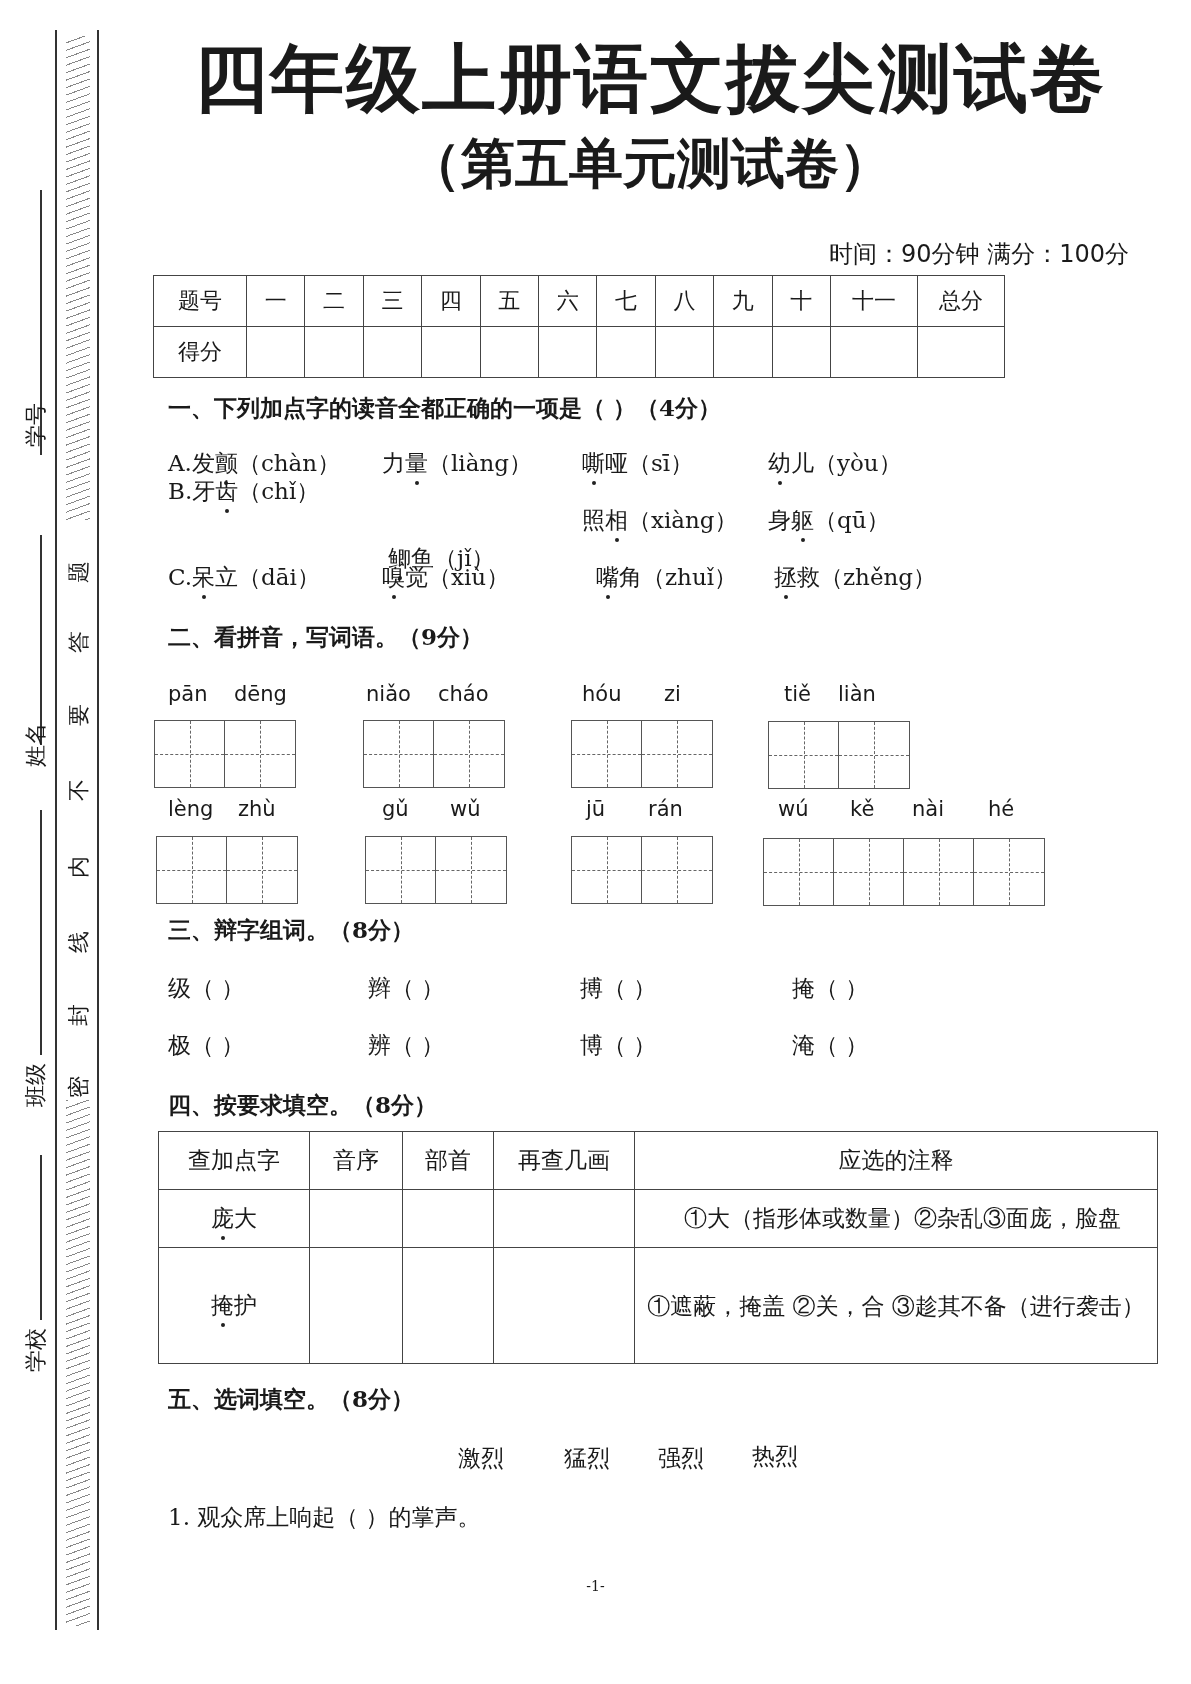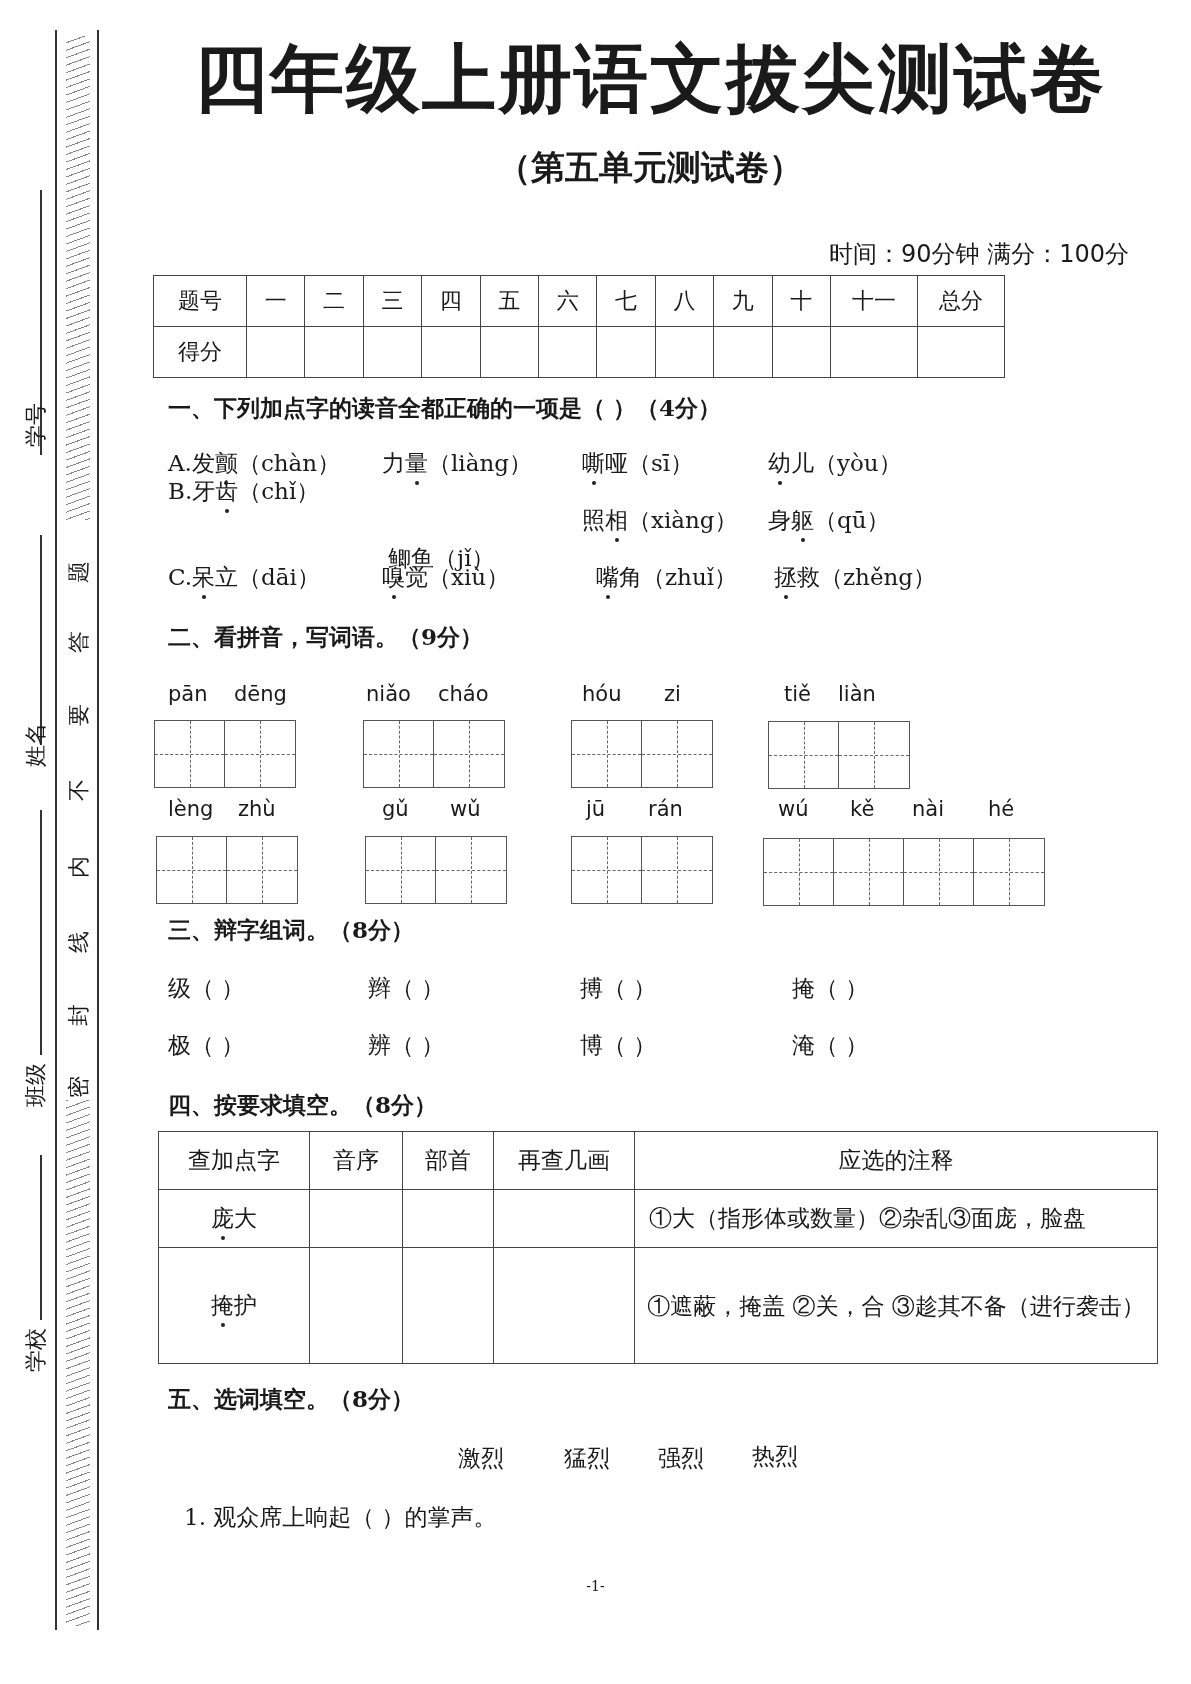--- a/index.html
+++ b/index.html
@@ -7,21 +7,21 @@
   
   .vline{position:absolute;width:2px;background:#333;}
   .hatch{position:absolute;left:66px;width:24px;top:36px;height:1590px;
     background:repeating-linear-gradient(160deg,#fff 0px,#fff 6px,#888 6px,#888 7px);}
   .mask{position:absolute;left:64px;width:28px;background:#fff;}
   .seal-char{position:absolute;left:68px;width:22px;font-size:22px;text-align:center;font-family:"DejaVu Sans",sans-serif;transform:rotate(-90deg);}
   .field-line{position:absolute;left:40px;width:2px;background:#333;}
   .field-label{position:absolute;left:14px;font-size:22px;transform:rotate(-90deg);transform-origin:center;font-family:"DejaVu Sans",sans-serif;white-space:nowrap;}
 
   .title{position:absolute;left:150px;width:1000px;top:30px;text-align:center;font-family:"DejaVu Sans",sans-serif;font-weight:bold;font-size:74px;letter-spacing:2px;}
-  .subtitle{position:absolute;left:150px;width:1000px;top:145px;text-align:center;font-family:"DejaVu Sans",sans-serif;font-weight:bold;font-size:34px;}
+  .subtitle{position:absolute;left:150px;width:1000px;top:128px;text-align:center;font-family:"DejaVu Sans",sans-serif;font-weight:bold;font-size:54px;}
   .meta{position:absolute;right:62px;top:238px;font-family:"DejaVu Sans",sans-serif;font-size:24px;}
 
   table.score{position:absolute;left:153px;top:275px;width:852px;border-collapse:collapse;font-family:"DejaVu Sans",sans-serif;}
   table.score td{border:1.5px solid #444;height:48px;text-align:center;font-size:22px;}
   .sec{position:absolute;left:168px;font-size:23px;font-weight:bold;font-family:"DejaVu Serif",serif;}
   .opt{position:absolute;font-size:23px;white-space:nowrap;}
   .dotc{position:relative;display:inline-block;}
   .dotc::after{content:"";position:absolute;left:50%;bottom:-6px;width:4px;height:4px;margin-left:-2px;border-radius:50%;background:#222;}
 
   .py{position:absolute;font-family:"DejaVu Sans",sans-serif;font-size:21px;}
@@ -232,32 +232,32 @@
     <td style="width:90px;">音序</td>
     <td style="width:88px;">部首</td>
     <td style="width:138px;">再查几画</td>
     <td>应选的注释</td>
   </tr>
   <tr style="height:58px;">
     <td><span class="dotc">庞</span><span>大</span></td>
     <td></td>
     <td></td>
     <td></td>
-    <td style="text-align:left;padding-left:14px;margin-left:13px;">①大（指形体或数量）②杂乱③面庞，脸盘</td>
+    <td style="text-align:center;padding-left:14px;margin-left:13px;">①大（指形体或数量）②杂乱③面庞，脸盘</td>
   </tr>
   <tr style="height:116px;">
     <td><span class="dotc">掩</span><span>护</span></td>
     <td></td>
     <td></td>
     <td></td>
     <td style="text-align:center;line-height:58px;padding:0 12px;margin-left:34px;">①遮蔽，掩盖 ②关，合 ③趁其不备（进行袭击）</td>
   </tr>
 </tbody>
   </table>
 
 <div class="sec" style="top:1384px;">五、选词填空。（8分）</div>
 <span class="opt" style="left:458px;top:1443px;">激烈</span>
 <span class="opt" style="left:564px;top:1443px;">猛烈</span>
 <span class="opt" style="left:658px;top:1443px;">强烈</span>
 <span class="opt" style="left:752px;top:1441px;text-align:right;">热烈</span>
-<span class="opt" style="left:168px;top:1502px;margin-left:16px;">1. 观众席上响起（          ）的掌声。</span>
+<span class="opt" style="left:168px;top:1502px;">1. 观众席上响起（          ）的掌声。</span>
 
 <div class="pagenum">-1-</div>
 
 </body></html>

